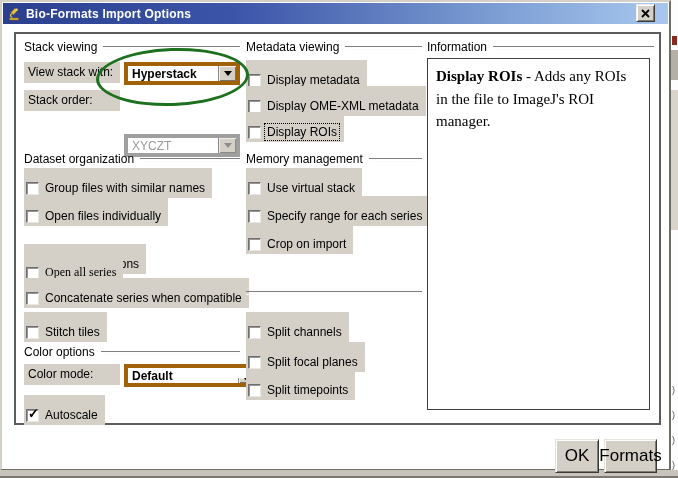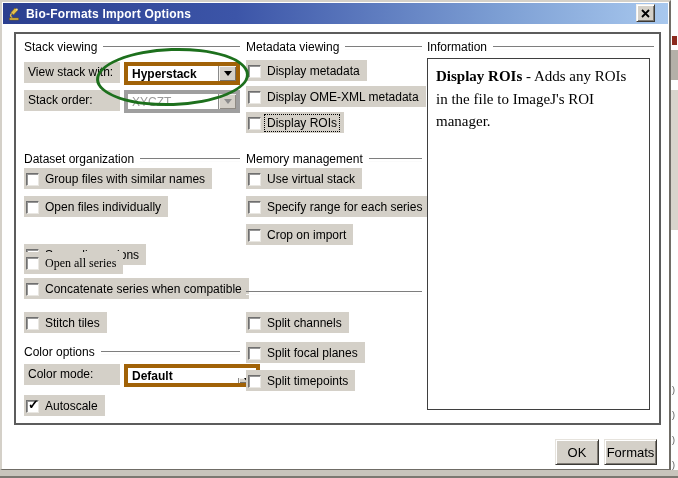--- a/index.html
+++ b/index.html
@@ -33,41 +33,41 @@
 
   
   .fieldlabel{position:absolute;height:21px;line-height:21px;background:#d4d0c8;font-size:12px;padding-left:4px;box-sizing:border-box;width:96px;white-space:nowrap;}
 
   
   .combo{position:absolute;height:23px;background:#ffffff;border:4px solid #a16207;display:flex;align-items:stretch;box-sizing:border-box;}
   .combo-text{flex:1;display:flex;align-items:center;padding-left:4px;font-weight:bold;font-size:12px;white-space:nowrap;overflow:hidden;}
   .combo-btn{width:17px;background:#d4d0c8;border-left:1px solid #8a8a8a;display:flex;align-items:center;justify-content:center;
     box-shadow:inset 1px 1px 0 #f4f2ee,inset -1px -1px 0 #76726b;}
   .tri{width:0;height:0;border-left:4px solid transparent;border-right:4px solid transparent;border-top:5px solid #000;}
-  .combo.disabled{border-color:#9f9f9f;}
+  .combo.disabled{border-color:#9f9f9f;margin-top:44px;}
   .combo.disabled .combo-text{color:#9a9a9a;font-weight:400;}
   .combo.disabled .tri{border-top-color:#8d8d8d;}
   .combo.disabled .combo-btn{box-shadow:inset 1px 1px 0 #f0eeea,inset -1px -1px 0 #8f8b84;}
 
   
-  .cbrow{position:absolute;display:inline-flex;align-items:center;background:#d4d0c8;padding:4px 6px 3px 2px;gap:5px;white-space:nowrap;}
+  .cbrow{position:absolute;display:inline-flex;align-items:flex-end;background:#d4d0c8;padding:13px 6px 3px 2px;gap:5px;white-space:nowrap;}
   .cb{position:relative;width:13px;height:13px;background:#ffffff;flex:0 0 13px;
     border:1px solid;border-color:#6f6f6f #e9e7e2 #e9e7e2 #6f6f6f;
     box-shadow:inset 1px 1px 0 rgba(64,64,64,.55);box-sizing:border-box;}
   .check{position:absolute;left:1px;top:-3px;font-size:13px;font-weight:bold;color:#000;line-height:13px;}
   .cblabel{font-size:12px;color:#000;padding:0 1px;}
   .cbrow.focused .cblabel{outline:1px dotted #000;outline-offset:1px;}
 
   
   .infobox{position:absolute;left:425px;top:56px;width:223px;height:352px;background:#ffffff;border:1px solid #3f3f3f;
     box-sizing:border-box;padding:6px 8px;font-family:"Liberation Serif",serif;font-size:15px;line-height:1.5;color:#000;}
   .info-term{font-weight:bold;}
 
   
-  .btn{position:absolute;height:26px;background:#d4d0c8;font-size:13px;color:#000;
+  .btn{position:absolute;height:34px;background:#d4d0c8;font-size:17px;color:#000;
     border:1px solid;border-color:#e6e3dd #3c3a36 #3c3a36 #e6e3dd;
     box-shadow:inset 1px 1px 0 #ffffff,inset -1px -1px 0 #807c75;
     display:flex;align-items:center;justify-content:center;cursor:default;box-sizing:border-box;}
 
   
   .annotation{position:absolute;left:94px;top:46px;width:147px;height:52px;border:3px solid #1d701d;border-radius:50%;z-index:6;transform:rotate(-2deg);}
 </style>
 </head>
 <body>
 

